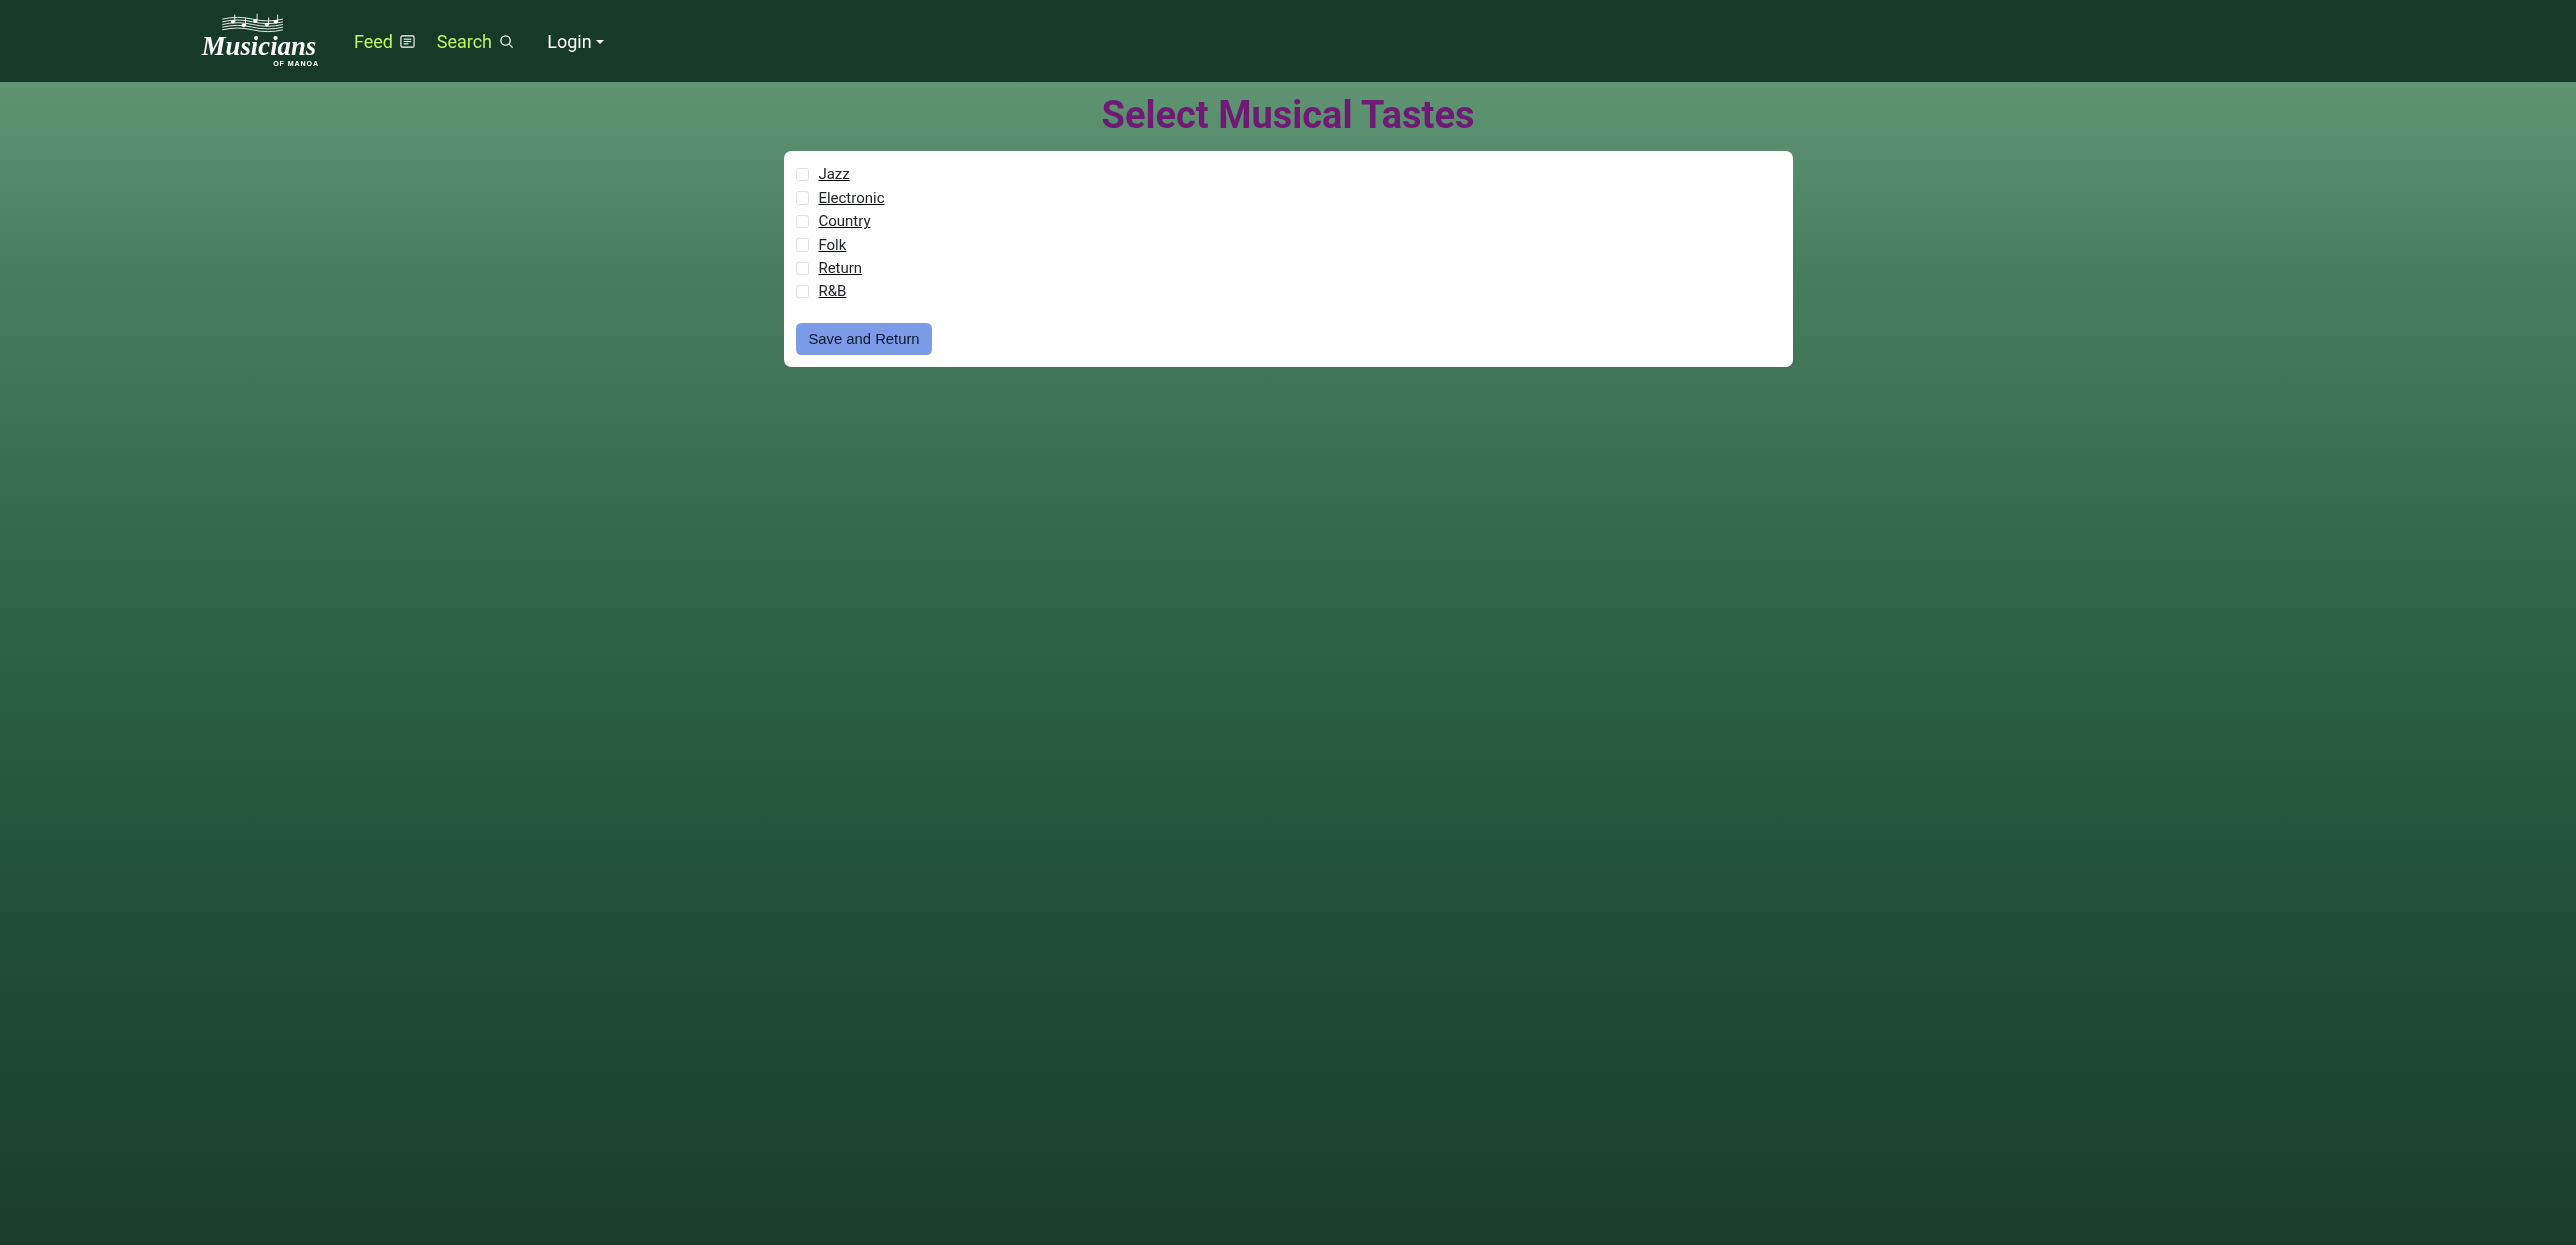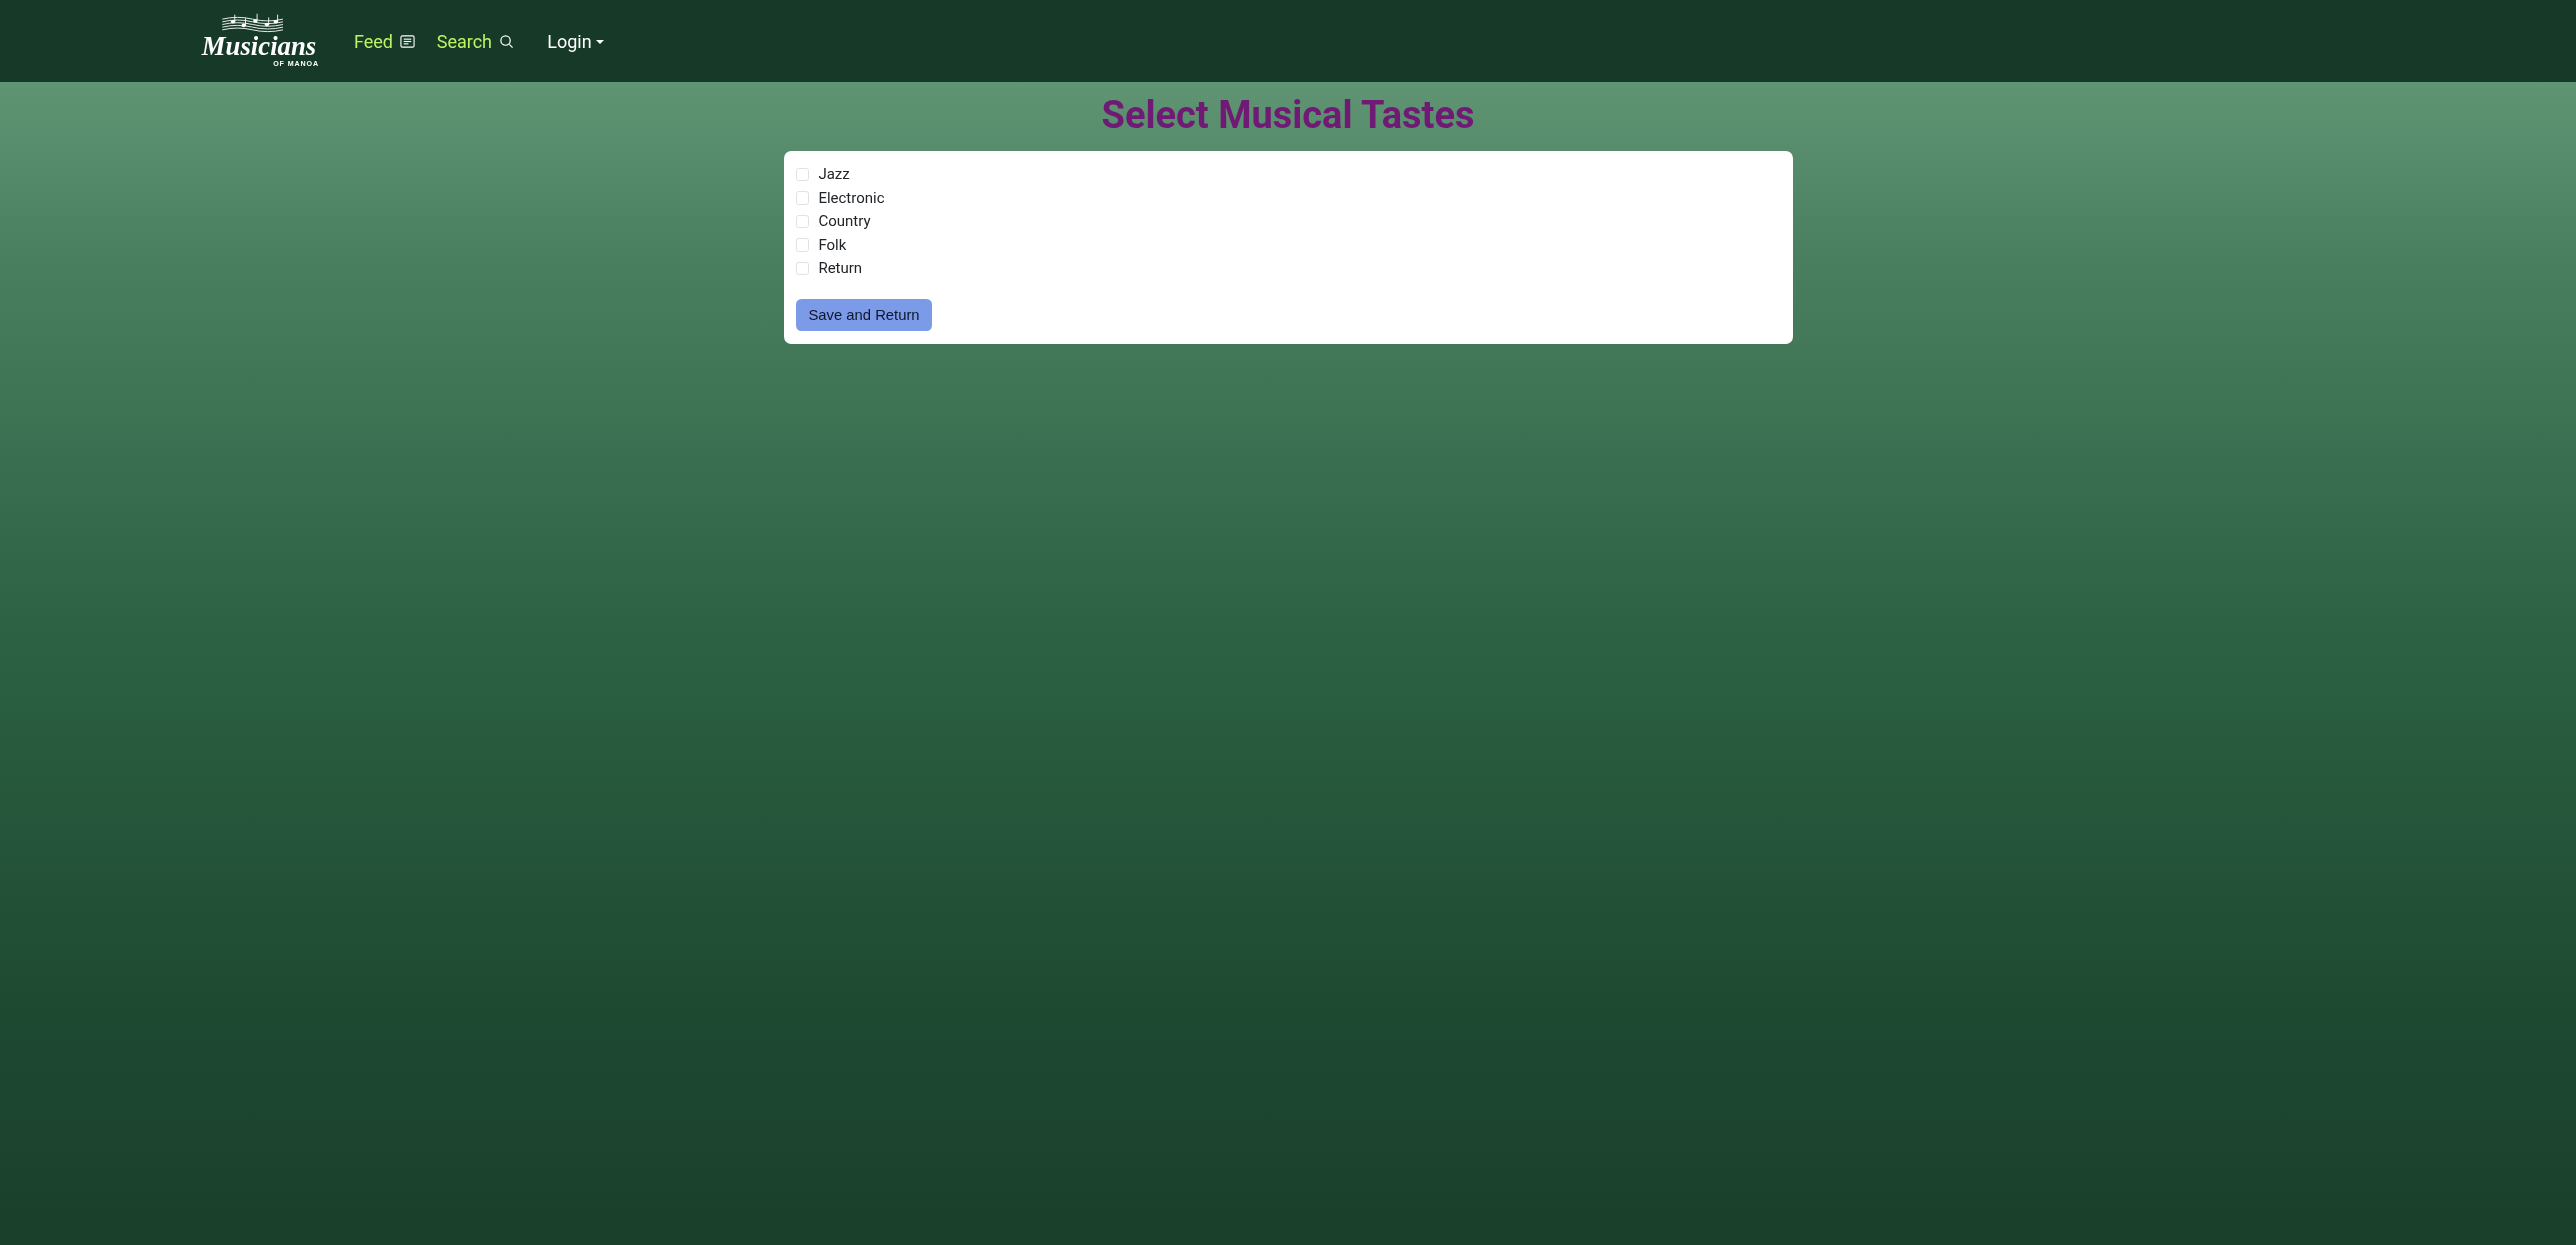--- a/index.html
+++ b/index.html
@@ -85,20 +85,21 @@
       color: #701a75;
       margin-top: 10.7px;
       margin-bottom: 14.3px;
     }
     .card {
       background: white;
       border-radius: 7.2px;
       margin: 0 auto;
       width: 1009px;
       padding: 12.5px;
+      text-decoration: underline;
     }
     .checkbox-list {
       display: flex;
       flex-direction: column;
       gap: 0.9px;
     }
     .checkbox-item {
       display: flex;
       align-items: center;
       gap: 9px;
@@ -209,16 +210,20 @@
       <label for="cb3">Country</label>
     </div>
     <div class="checkbox-item">
       <input type="checkbox" id="cb4" style="">
       <label for="cb4">Folk</label>
     </div>
     <div class="checkbox-item">
       <input type="checkbox" id="cb5" style="">
       <label for="cb5">Return</label>
     </div>
+    <div class="checkbox-item">
+      <input type="checkbox" id="cb6" style="">
+      <label for="cb6">R&amp;B</label>
+    </div>
   </div>
   <button class="save-button">Save and Return</button>
 </div>
 
 
 </body></html>

